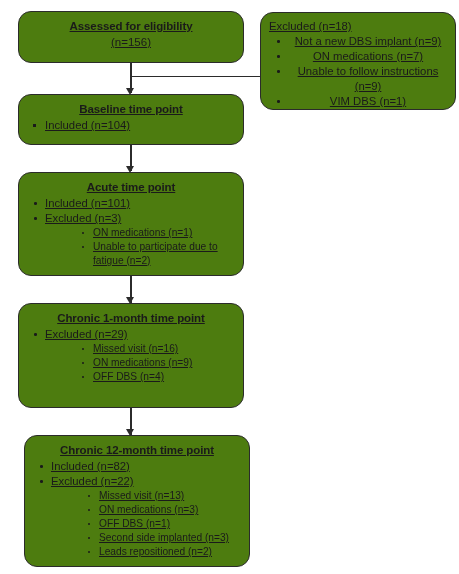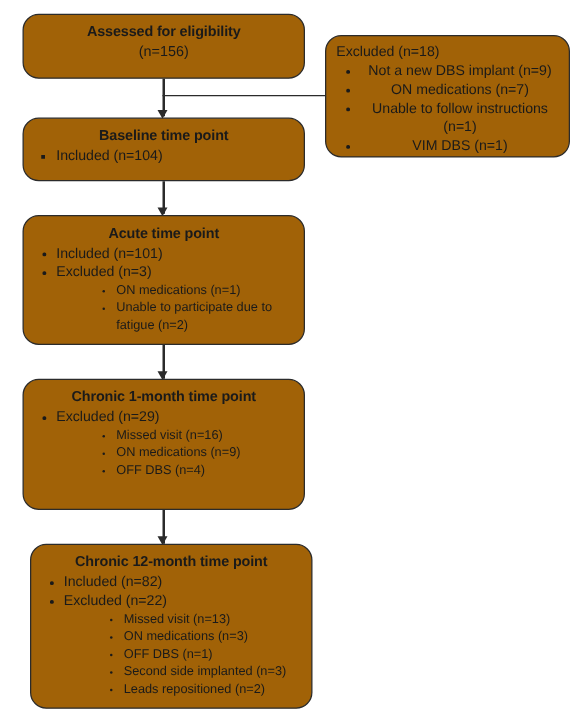--- a/index.html
+++ b/index.html
@@ -21,22 +21,23 @@
     position: absolute;
     inset: 0;
   }
 
   
   .node {
     position: absolute;
     box-sizing: border-box;
     border: 1.4px solid #2b2b2b;
     border-radius: 13px;
-    background: #a16207;
+    background: #4d7c0f;
     padding: 6px 8px 6px 8px;
+    text-decoration: underline;
   }
 
   .node-title {
     font-weight: bold;
     font-size: 11.5px;
     line-height: 14px;
     text-align: center;
     margin: 1px 0 2px 0;
     letter-spacing: -0.1px;
   }
@@ -169,31 +170,31 @@
   <div class="node" style="left:18px; top:11px; width:226px; height:52px;">
     <div class="node-title">Assessed for eligibility</div>
     <div class="node-sub">(n=156)</div>
   </div>
 
   <div class="vline" style="left:130px; top:63px; height:30px;"></div>
   <div class="arrowhead" style="left:126.2px; top:88px;"></div>
 
   <div class="hline" style="left:130px; top:75.5px; width:131px;"></div>
 
-  <div class="node" style="left:260px; top:28px; width:196px; height:98px; padding:6px 7px 20px 7px;">
+  <div class="node" style="left:260px; top:12px; width:196px; height:98px; padding:6px 7px 20px 7px;">
     <div class="excl-head">Excluded (n=18)</div>
     <ul class="excl">
       <li>
           <span class="wrap2">Not a new DBS implant (n=9)</span>
         </li>
       <li>
           <span class="wrap2">ON medications (n=7)</span>
         </li>
       <li>
-          <span class="wrap2">Unable to follow instructions (n=1)</span>
+          <span class="wrap2">Unable to follow instructions (n=9)</span>
         </li>
       <li>
           <span class="wrap2">VIM DBS (n=1)</span>
         </li>
     </ul>
   </div>
 
   <div class="node" style="left:18px; top:94px; width:226px; height:51px;">
     <div class="node-title">Baseline time point</div>
     <ul class="lvl1 square">

